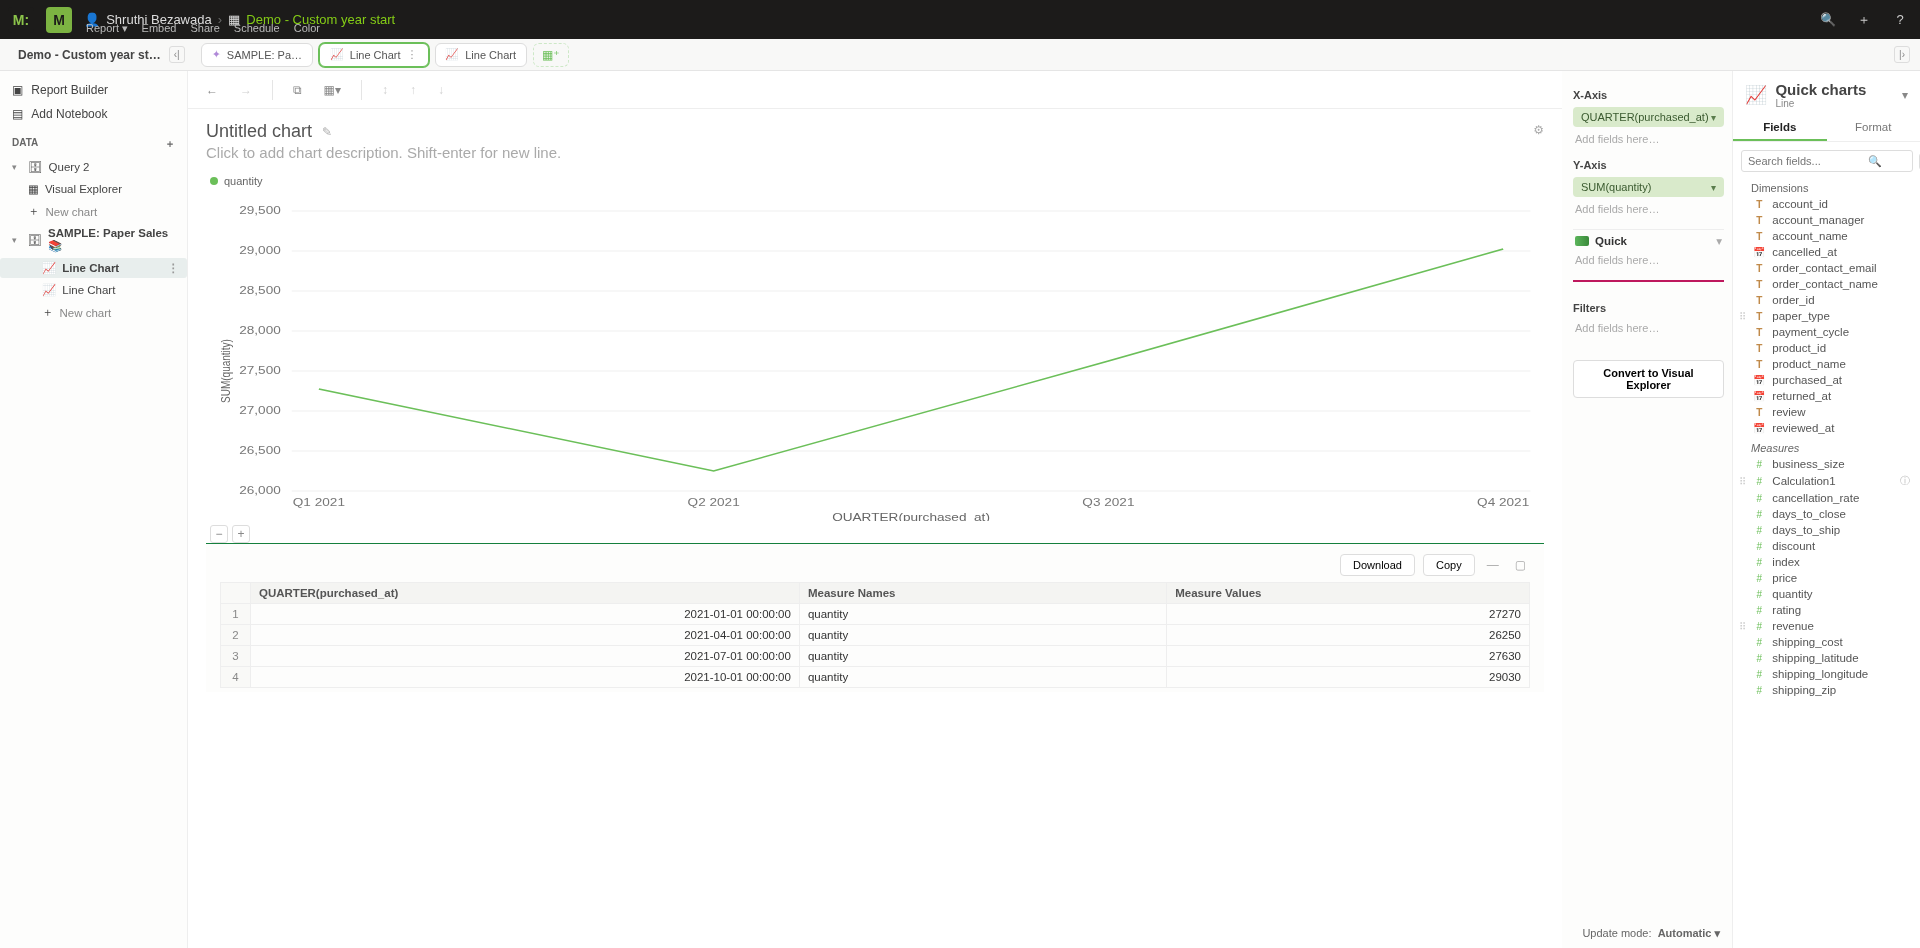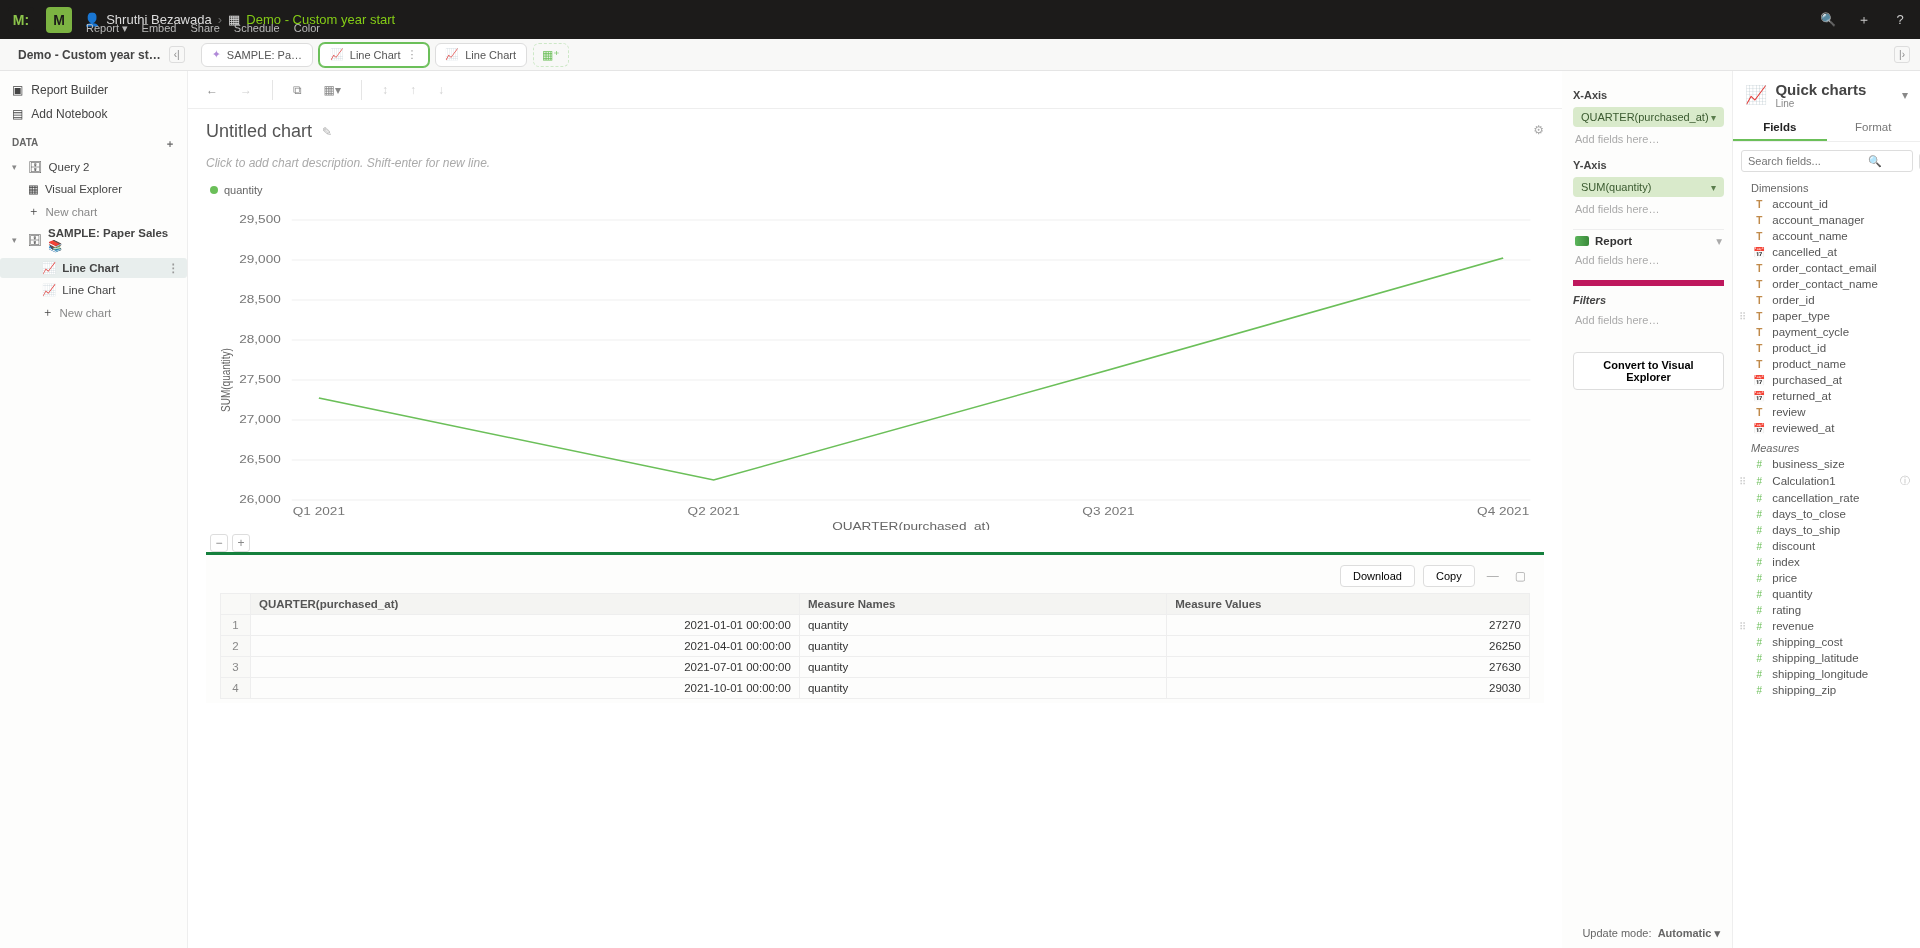--- a/index.html
+++ b/index.html
@@ -43,34 +43,34 @@
 
 .canvas { flex:1; display:flex; flex-direction:column; min-width:0; }
 .toolbar { height:38px; border-bottom:1px solid #eee; display:flex; align-items:center; padding:0 12px; gap:10px; color:#888; }
 .toolbar .tb-icn { padding:4px 6px; cursor:pointer; }
 .toolbar .divider { width:1px; height:20px; background:#e5e5e5; margin:0 4px; }
 .chart-area { flex:1; padding:12px 18px 4px; position:relative; overflow:auto; }
 .chart-title-row { display:flex; align-items:center; gap:10px; }
 .chart-title { font-size:18px; color:#555; }
 .pencil { color:#aaa; cursor:pointer; }
 .gear { position:absolute; right:18px; top:14px; color:#aaa; cursor:pointer; }
-.chart-desc { font-size:12px; color:#aaa; margin-top:14px;font-style:italic; }
+.chart-desc { font-size:15px; color:#aaa; margin-top:2px; }
 .legend { margin:14px 0 4px 4px; display:flex; align-items:center; gap:6px; font-size:11px; color:#666; }
 .legend .dot { width:8px; height:8px; border-radius:50%; background:#6bbf59; }
 .plot-wrap { position:relative; height:330px; margin-left:4px; }
 .plot-svg { width:100%; height:100%; }
 .axis-text { font-size:10px; fill:#777; }
 .axis-title { font-size:10px; fill:#666; }
 .grid-line { stroke:#f0f0f0; stroke-width:1; }
 .data-line { stroke:#6bbf59; stroke-width:1.5; fill:none; }
 .zoom-ctrls { margin:4px 0 0 4px; display:flex; gap:4px; }
 .zoom-ctrls span { width:18px; height:18px; border:1px solid #ddd; border-radius:3px; display:flex; align-items:center; justify-content:center; color:#888; cursor:pointer; font-size:12px; }
 
 
-.table-section { border-top:3px solid #15803d; padding:10px 14px 4px; background:#fdfdfc; }
+.table-section { border-top:1px solid #15803d; padding:10px 14px 4px; background:#fdfdfc; }
 .table-actions { display:flex; justify-content:flex-end; gap:8px; margin-bottom:6px; align-items:center; }
 .btn { padding:4px 12px; border:1px solid #ddd; border-radius:4px; background:#fff; font-size:11px; cursor:pointer; }
 .mini-icn { color:#aaa; cursor:pointer; padding:2px 4px; }
 .datatable { width:100%; border-collapse:collapse; font-size:11.5px; }
 .datatable th, .datatable td { border:1px solid #eee; padding:4px 8px; }
 .datatable th { background:#f4f4f2; text-align:left; font-weight:600; color:#555; }
 .datatable .rownum { width:30px; text-align:center; color:#888; background:#f9f9f7; }
 .datatable .right { text-align:right; }
 
 
@@ -328,26 +328,26 @@
 
       <div class="sect-label">Y-Axis</div>
       <div class="pill">
         <span>SUM(quantity)</span>
         <span class="chev">▾</span>
       </div>
       <div class="drop">Add fields here…</div>
 
       <div class="color-row">
         <span class="color-sw"></span>
-        <span style="font-weight:600;">Report</span>
+        <span style="font-weight:600;">Quick</span>
         <span style="margin-left:auto;color:#aaa;">▾</span>
       </div>
       <div class="drop">Add fields here…</div>
 
-      <div class="sect-label" style="border-top:6px solid #be185d;padding-top:8px;font-style:italic;">Filters</div>
+      <div class="sect-label" style="border-top:2px solid #be185d;padding-top:20px;">Filters</div>
       <div class="drop">Add fields here…</div>
 
       <button class="convert-btn">Convert to Visual Explorer</button>
     </div>
 
     <div class="fields-panel">
       <div class="qc-head">
         <span class="qc-icn">📈</span>
         <div>
           <div class="qc-title">Quick charts</div>

